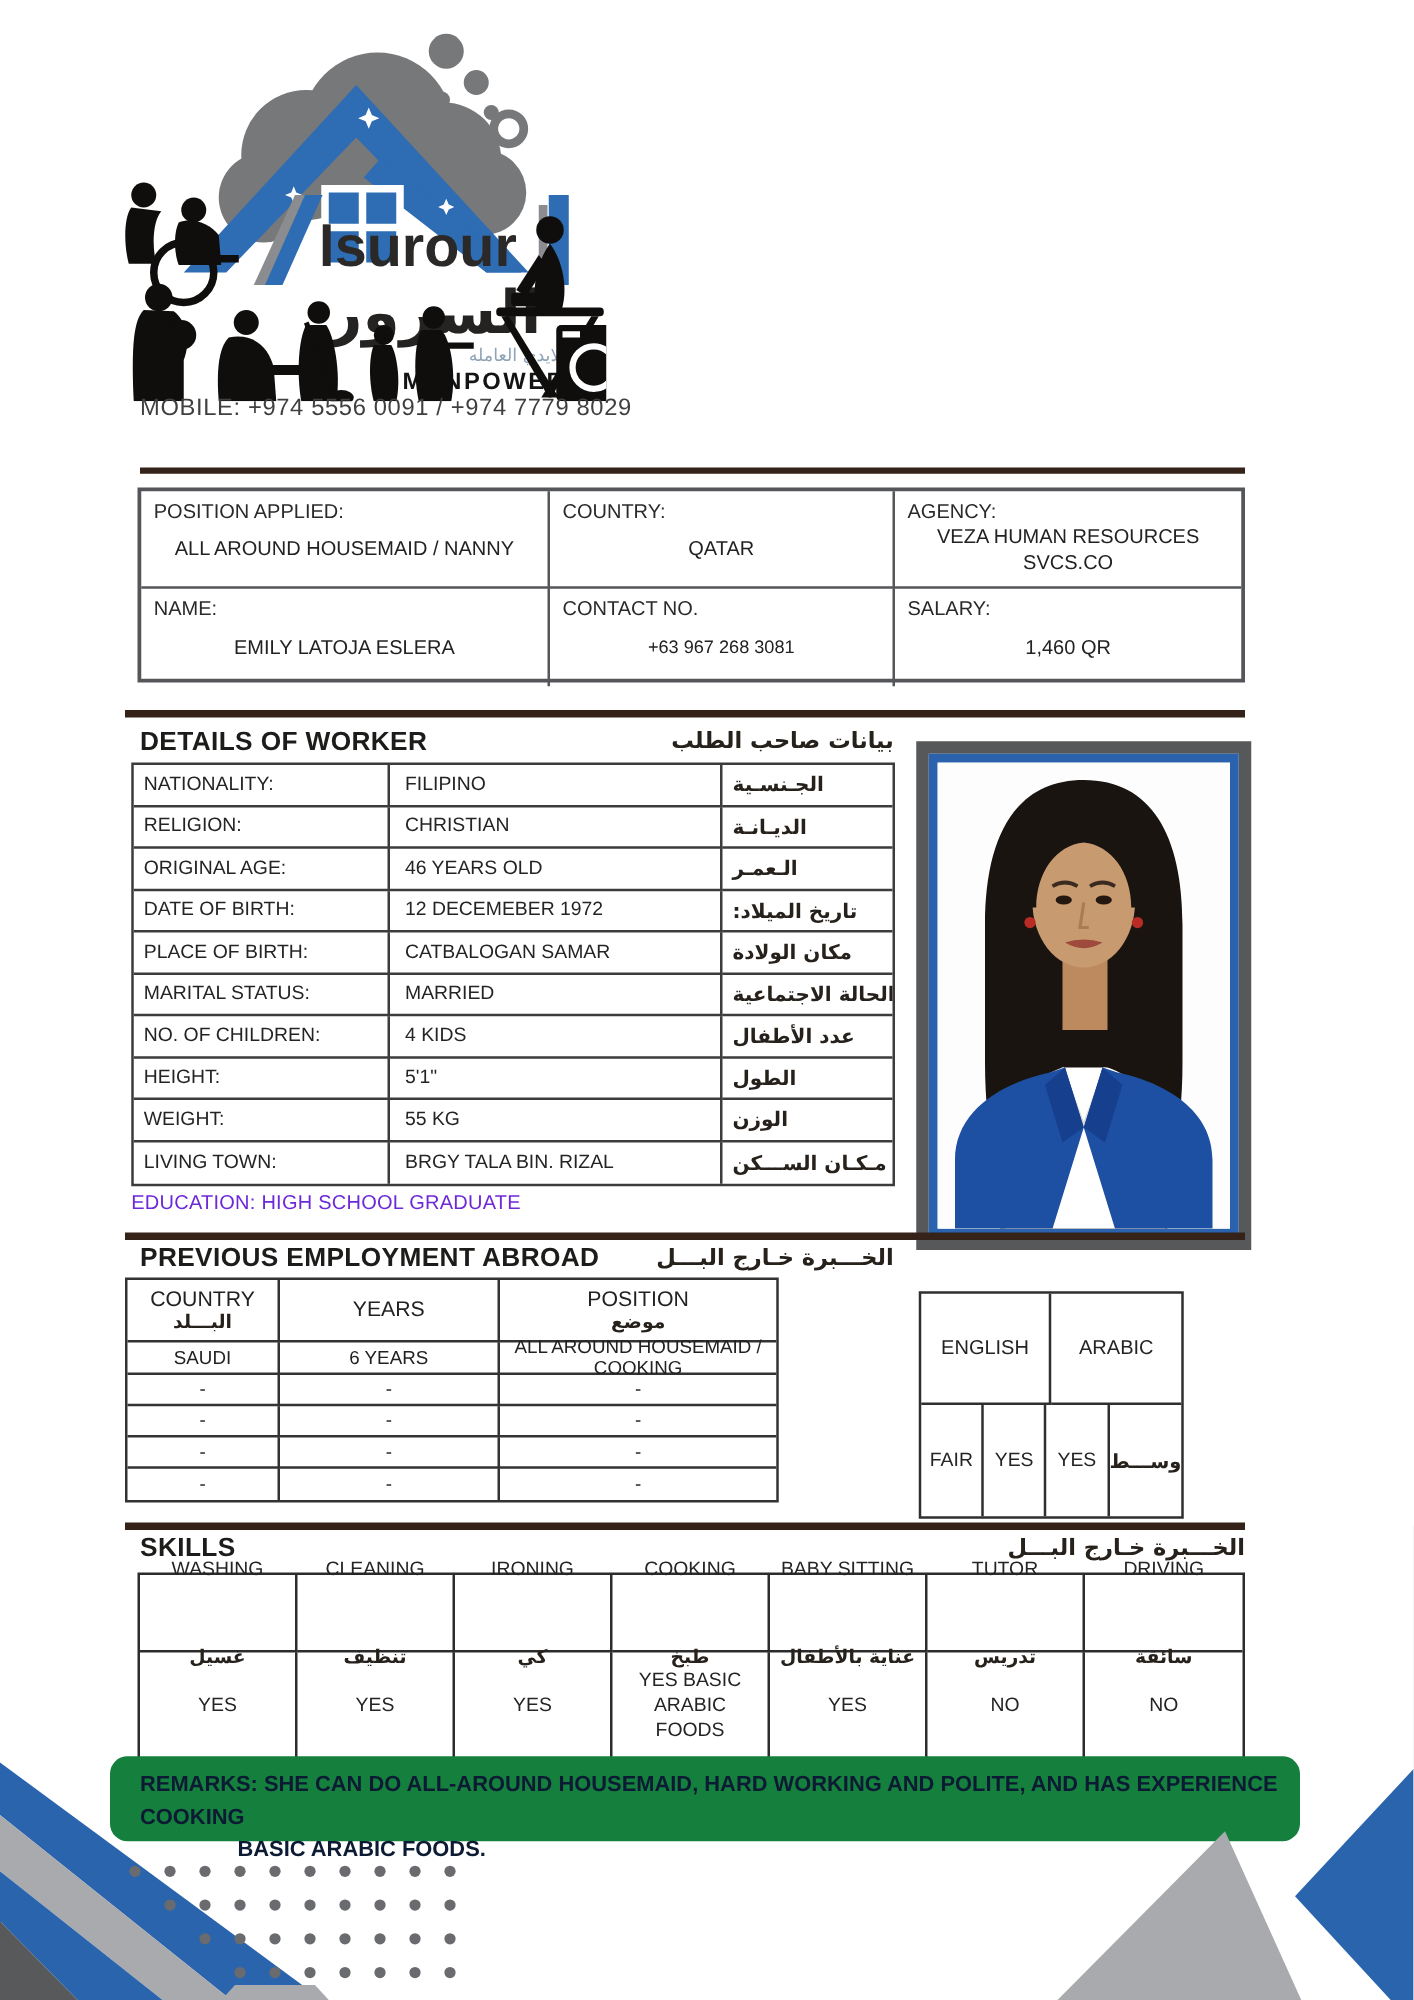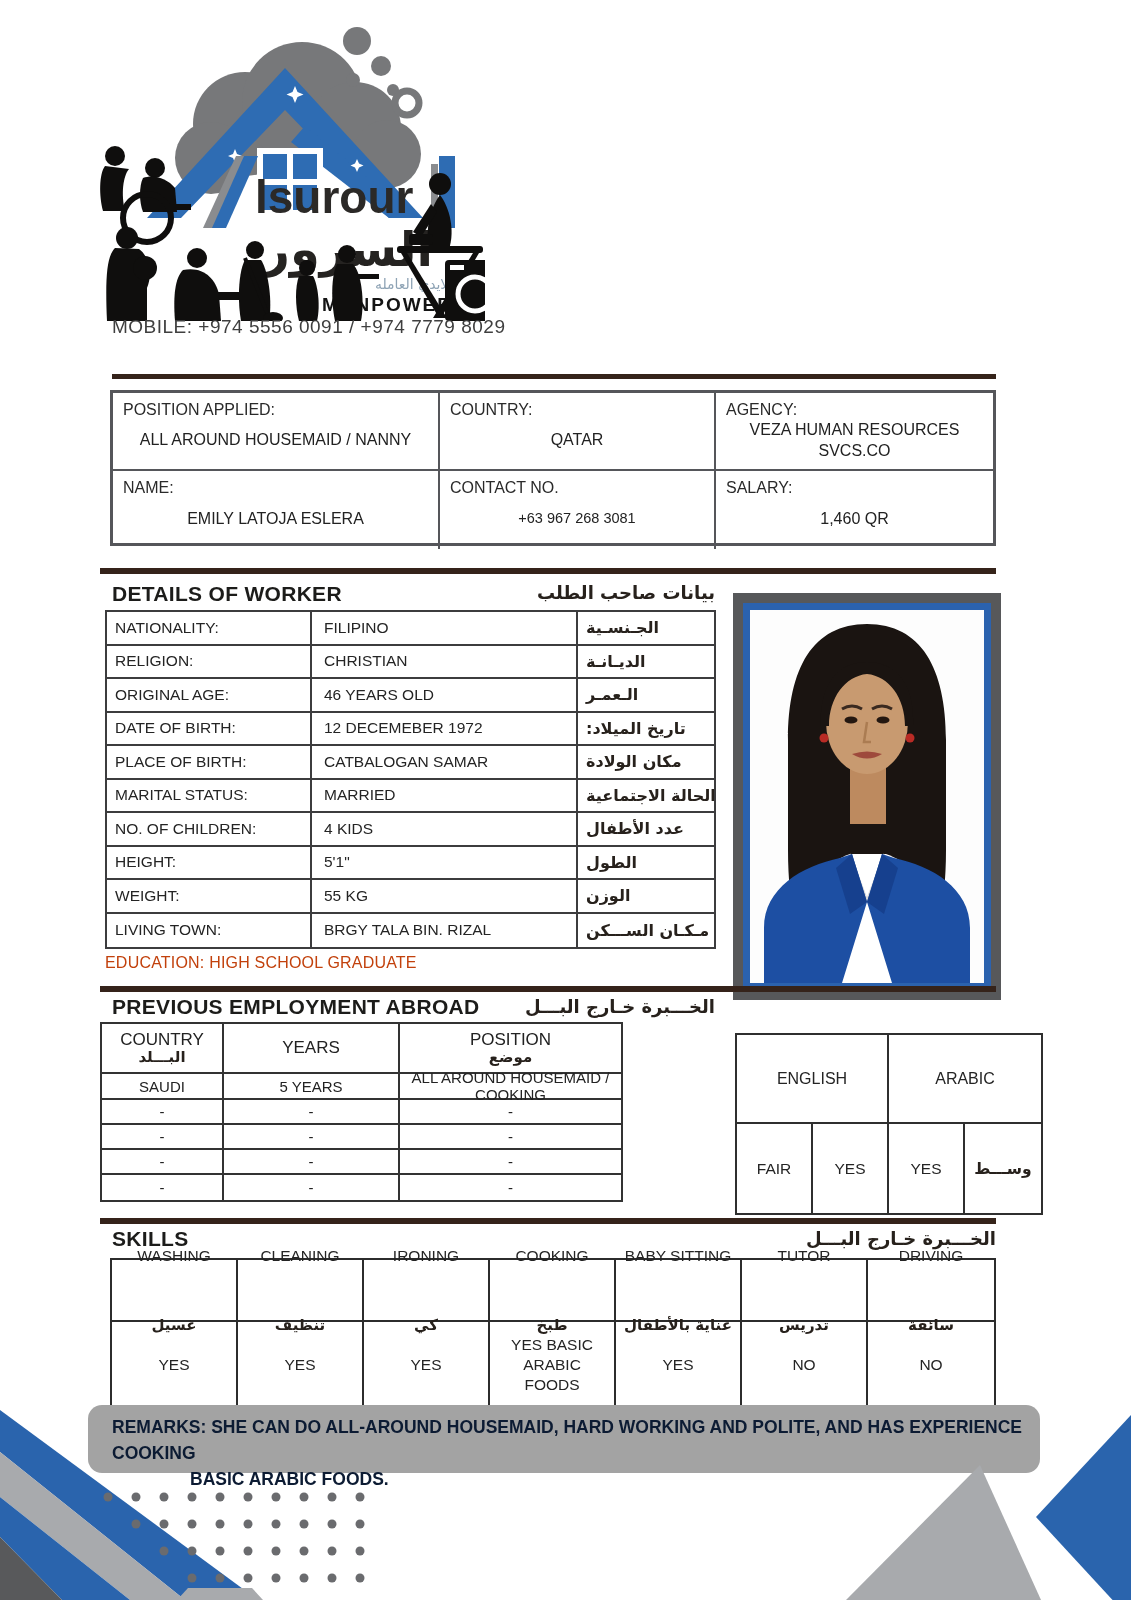--- a/index.html
+++ b/index.html
@@ -36,21 +36,21 @@
     display:grid;grid-template-columns:205px 266px 1fr;grid-auto-rows:33.5px;
     border:2px solid #3c3c3e;box-sizing:border-box;
   }
   .det-cell{border-right:2px solid #3c3c3e;border-bottom:2px solid #3c3c3e;
     display:flex;align-items:center;font-size:15.5px;box-sizing:border-box;
     padding-left:8px;white-space:nowrap;overflow:hidden;}
   .det-cell.val{padding-left:12px;}
   .det-cell.arc{border-right:none;justify-content:flex-end;padding-right:10px;font-size:16px;}
   .det-table .row-last{border-bottom:none;}
 
-  .education{font-size:16px;color:#c2410c;letter-spacing:.2px;}
+  .education{font-size:16px;color:#6d28d9;letter-spacing:.2px;}
 
   
   .photo{position:absolute;left:733px;top:593px;width:268px;height:407px;
     background:#57585a;padding:10px;box-sizing:border-box;}
   .photo-inner{width:100%;height:100%;border:7px solid #2b62ae;box-sizing:border-box;background:#fff;overflow:hidden;}
   .photo-inner svg{display:block;width:100%;height:100%;}
 
   
   .emp-table{position:absolute;left:100px;top:1022px;width:523px;
     border:2px solid #333;box-sizing:border-box;}
@@ -59,21 +59,21 @@
     display:flex;flex-direction:column;align-items:center;justify-content:center;
     box-sizing:border-box;text-align:center;}
   .emp-cell:last-child{border-right:none;}
   .emp-head .emp-cell{height:50px;font-size:17px;color:#222;}
   .emp-data .emp-cell{height:26px;font-size:15px;color:#222;}
   .emp-data2 .emp-cell{height:25px;font-size:15px;color:#222;}
   .emp-row:last-child .emp-cell{border-bottom:none;}
   .emp-head .ar{font-size:15px;margin-top:-2px;}
 
   
-  .lang-table{position:absolute;left:735px;top:1033px;width:308px;height:182px;
+  .lang-table{position:absolute;left:735px;top:1033px;width:212px;height:182px;
     border:2px solid #2f2f2f;box-sizing:border-box;display:flex;flex-direction:column;}
   .lang-top{flex:1;display:grid;grid-template-columns:1fr 1fr;}
   .lang-top > div{border-right:2px solid #2f2f2f;border-bottom:2px solid #2f2f2f;
     display:flex;align-items:center;justify-content:center;font-size:16px;}
   .lang-top > div:last-child{border-right:none;}
   .lang-bottom{flex:1;display:grid;grid-template-columns:1fr 1fr 1fr 1fr;}
   .lang-bottom > div{border-right:2px solid #2f2f2f;display:flex;align-items:center;justify-content:center;font-size:15.5px;}
   .lang-bottom > div:last-child{border-right:none;}
 
   
@@ -82,21 +82,21 @@
   .sk-row{display:grid;grid-template-columns:repeat(7,1fr);}
   .sk-cell{border-right:2px solid #2c2c2c;display:flex;flex-direction:column;
     align-items:center;justify-content:center;text-align:center;box-sizing:border-box;padding:2px 4px;}
   .sk-cell:last-child{border-right:none;}
   .sk-head .sk-cell{height:62px;border-bottom:2.5px solid #2c2c2c;font-size:15.5px;gap:48px;}
   .sk-head .ar{font-size:15px;margin-top:3px;}
   .sk-val .sk-cell{height:86px;font-size:15.5px;line-height:20px;}
 
   
   .remarks{position:absolute;left:88px;top:1405px;width:952px;height:68px;
-    background:#a3a3a3;border-radius:14px;box-sizing:border-box;
+    background:#15803d;border-radius:14px;box-sizing:border-box;
     padding:9px 10px 0 24px;color:#0c1b33;font-weight:bold;font-size:17.5px;line-height:26px;}
   .remarks .l2{display:block;margin-left:78px;}
 
   .deco{position:absolute;left:0;top:1400px;width:1131px;height:200px;}
   .logo{position:absolute;left:95px;top:6px;width:390px;height:315px;}
 </style>
 </head>
 <body>
 
 <div class="page">
@@ -321,21 +321,21 @@
       <div class="emp-cell">
         <span>YEARS</span>
       </div>
       <div class="emp-cell">
         <span>POSITION</span>
         <span class="ar">موضع</span>
       </div>
     </div>
     <div class="emp-row emp-data">
       <div class="emp-cell">SAUDI</div>
-      <div class="emp-cell">5 YEARS</div>
+      <div class="emp-cell">6 YEARS</div>
       <div class="emp-cell">ALL AROUND HOUSEMAID / COOKING</div>
     </div>
     <div class="emp-row emp-data2">
       <div class="emp-cell">-</div>
       <div class="emp-cell">-</div>
       <div class="emp-cell">-</div>
     </div>
     <div class="emp-row emp-data2">
       <div class="emp-cell">-</div>
       <div class="emp-cell">-</div>

